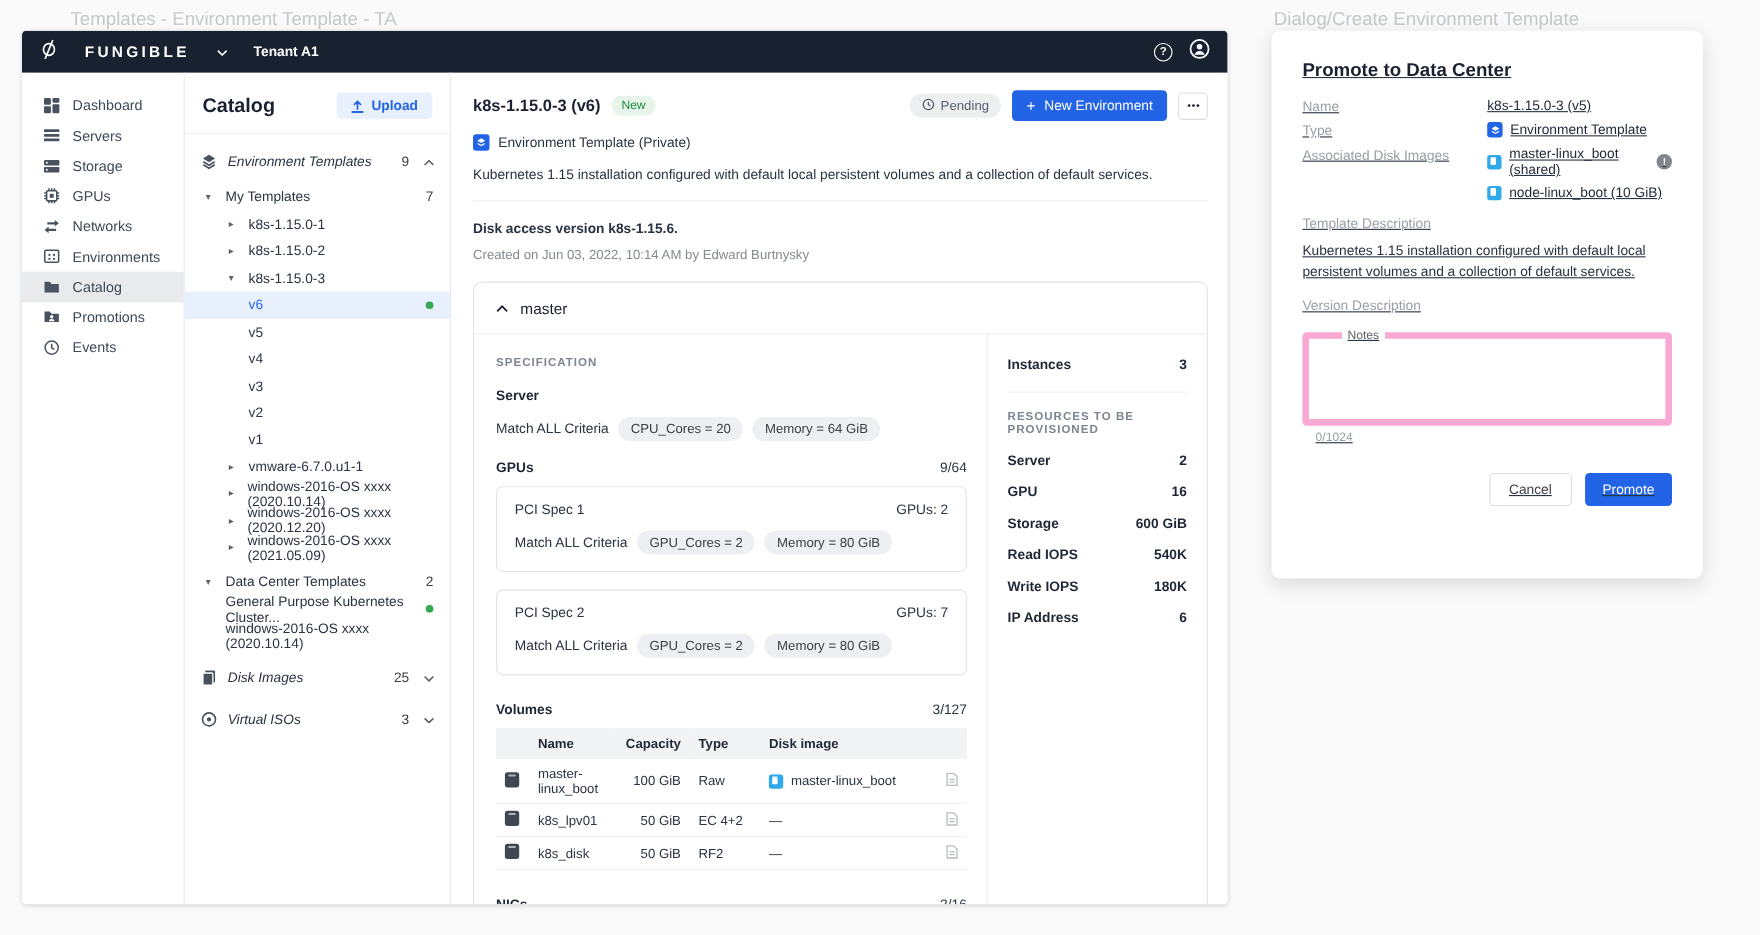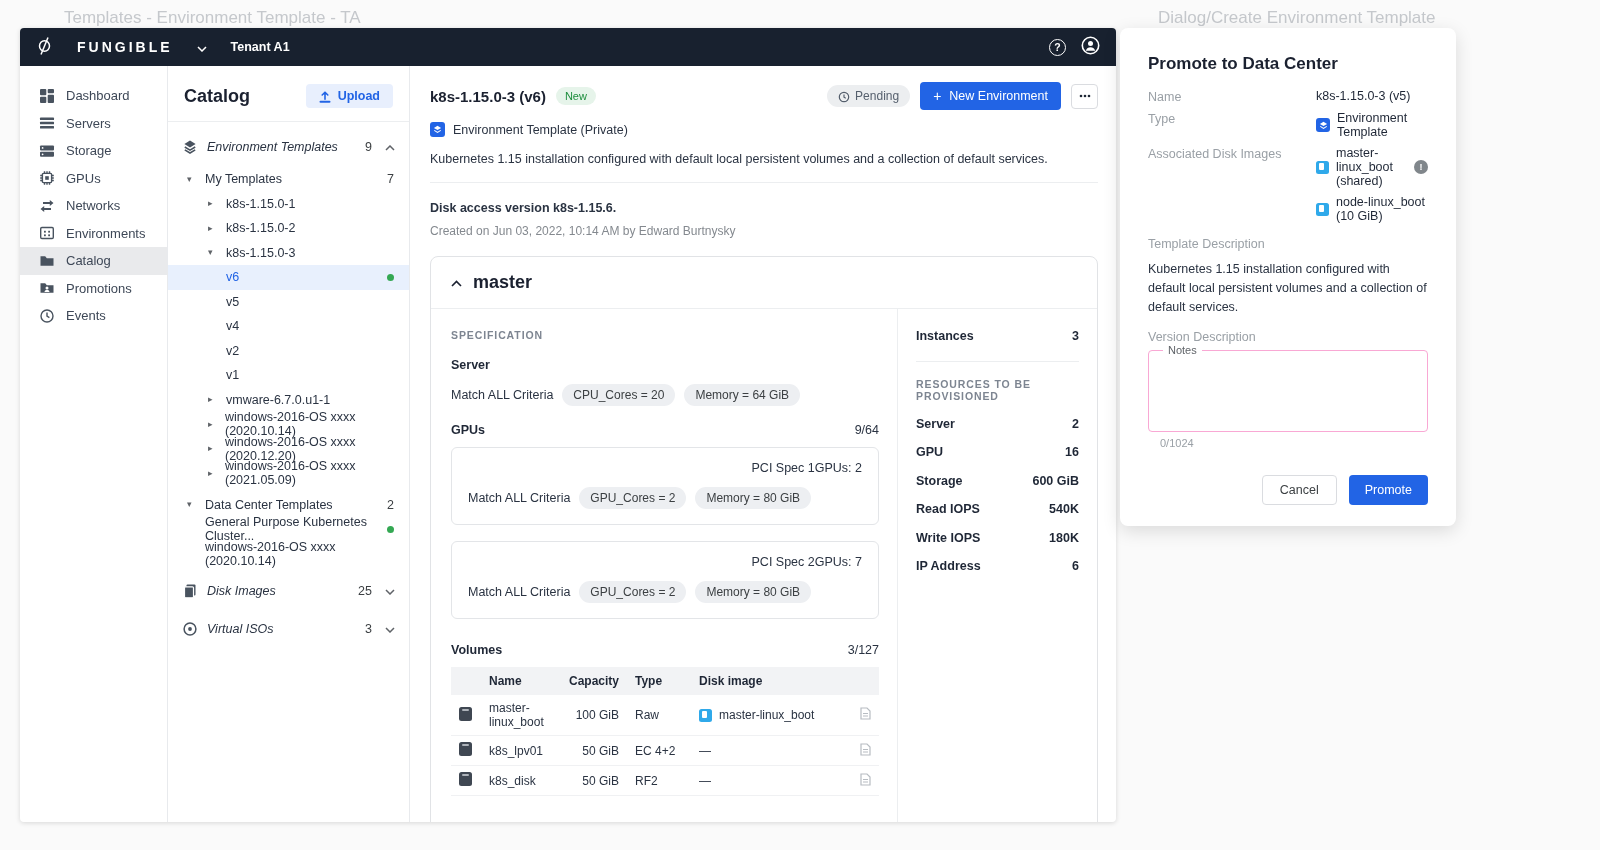--- a/index.html
+++ b/index.html
@@ -73,54 +73,54 @@
   .tcount-row { margin-left:auto; padding-right:15px; color:#3c4043; }
   .gdot { width:7px; height:7px; border-radius:50%; background:#34a853; margin-left:auto; margin-right:15px; flex:none; }
 
   
   .content { flex:1; position:relative; overflow:hidden; font-size:12.5px; color:#2a3342; }
   .content-head { padding:16px 18px 0 20px; }
   .title-row { display:flex; align-items:center; }
   .page-title { font-size:15px; font-weight:bold; color:#1b2130; }
   .badge-new { margin-left:10px; background:#e6f4ea; color:#1e8e3e; font-size:11px; padding:3px 9px; border-radius:10px; }
   .head-actions { margin-left:auto; display:flex; align-items:center; gap:10px; }
-  .pending { display:flex; align-items:flex-end; gap:5px; background:#eceef0; color:#555f6d; font-size:12px; padding:4px 11px; border-radius:12px; }
+  .pending { display:flex; align-items:flex-start; gap:5px; background:#eceef0; color:#555f6d; font-size:12px; padding:4px 11px; border-radius:12px; }
   .btn-primary {
     display:flex; align-items:center; gap:8px; background:#2264e5; color:#fff;
     font-size:12.5px; padding:7px 13px; border-radius:4px; border:none; cursor:pointer; font-family:inherit;
   }
   .plus-glyph { font-size:14px; line-height:1; }
   .btn-more {
     width:27px; height:25px; border:1px solid #dadce0; border-radius:4px; background:#fff;
     display:flex; align-items:center; justify-content:center; cursor:pointer;
   }
   .type-row { display:flex; align-items:center; gap:8px; margin-top:12px; }
   .env-icon { width:15px; height:15px; border-radius:3px; background:#2264e5; display:flex; align-items:center; justify-content:center; flex:none; }
   .desc { margin-top:15px; }
   .hdiv { height:1px; background:#eceef0; margin-top:16px; }
   .version-block { padding:18px 18px 0 20px; }
   .v-title { font-weight:bold; }
   .v-created { color:#84898f; margin-top:9px; font-size:12px; }
 
   .card { margin:18px 18px 0 20px; border:1px solid #e1e3e6; border-radius:8px; height:1200px; }
   .card-head { padding:15px 20px; display:flex; align-items:center; gap:11px; border-bottom:1px solid #eceef0; }
-  .card-head-label { font-weight:bold; font-size:18px; color:#1b2130; }
+  .card-head-label { font-weight:normal; font-size:14px; color:#1b2130; }
   .card-body { display:flex; align-items:stretch; }
   .spec-col { flex:1; min-width:0; padding:20px 18px 0 20px; }
   .stats-col { width:200px; flex:none; border-left:1px solid #eceef0; padding:20px 18px 0 18px; }
 
   .sec-label { font-size:10.5px; letter-spacing:.9px; color:#7d8591; font-weight:bold; }
   .sub-row { display:flex; justify-content:space-between; align-items:center; margin-top:17px; }
   .sub-h { font-weight:bold; color:#1f2736; }
   .cnt { color:#2a3342; }
   .match-row { display:flex; align-items:center; gap:9px; margin-top:12px; }
   .chip { background:#edeff2; border-radius:12px; padding:4px 11px; font-size:12px; color:#3c4043; white-space:nowrap; }
   .spec-box { border:1px solid #e3e5e8; border-radius:6px; padding:13px 16px 15px; margin-top:10px; }
   .spec-box + .spec-box { margin-top:16px; }
-  .spec-box-top { display:flex; justify-content:flex-end; }
+  .spec-box-top { display:flex; justify-content:space-between; }
   .mt22 { margin-top:24px; }
 
   table.tbl { width:100%; border-collapse:collapse; font-size:12px; margin-top:10px; }
   .tbl thead tr { background:#f2f3f5; }
   .tbl th { text-align:left; font-weight:bold; color:#1f2736; padding:7px 8px; }
   .tbl td { padding:6px 8px; border-bottom:1px solid #f0f1f3; color:#2a3342; }
   .tbl .c-icon { width:30px; }
   .tbl .c-cap { width:72px; text-align:right; }
   .tbl .c-type { width:64px; }
   .tbl .c-disk { width:158px; }
@@ -133,39 +133,39 @@
   .disk-blue::before { content:""; position:absolute; top:2.5px; right:2.5px; width:3px; height:3px; background:#2fa9ea; z-index:1; }
 
   .stat-row { display:flex; justify-content:space-between; align-items:center; }
   .stat-label { font-weight:bold; color:#1f2736; font-size:12.5px; }
   .stat-value { font-weight:bold; color:#1f2736; font-size:12.5px; }
   .stats-divider { height:1px; background:#eceef0; margin:18px 0 16px; }
   .res-rows .stat-row { margin-top:14.5px; }
 
   
   .dialog {
-    position:absolute; left:1120px; top:28px; width:336px; height:498px;
+    position:absolute; left:1156px; top:28px; width:392px; height:498px;
     background:#fff; border-radius:8px; box-shadow:0 5px 18px rgba(0,0,0,.13);
-    padding:26px 28px; font-size:12.5px; color:#2a3342;
+    padding:26px 28px; font-size:12.5px; color:#2a3342;text-decoration:underline;
   }
   .dlg-title { font-size:17px; font-weight:bold; color:#1b2130; }
   .dlg-body { margin-top:15px; line-height:1.55; color:#2a3342; }
   .dlg-grid { margin-top:15px; }
   .dlg-row { display:flex; align-items:flex-start; margin-top:7px; }
   .dlg-label { width:168px; flex:none; color:#9aa0a6; padding-top:1px; }
   .dlg-vals { display:flex; flex-direction:column; gap:7px; }
   .dlg-value { display:flex; align-items:center; gap:7px; color:#1f2736; }
   .env-icon.sm { width:14px; height:14px; }
   .info-icon {
     width:14px; height:14px; border-radius:50%; background:#80868b; color:#fff;
     display:flex; align-items:center; justify-content:center; font-size:9px; font-weight:bold; flex:none;
   }
   .dlg-sublabel { color:#9aa0a6; margin-top:14px; }
   .dlg-text { margin-top:9px; line-height:1.5; color:#2a3342; }
-  fieldset.notes { border:1px solid #f9a8d4; border-radius:4px; padding:2px 8px 8px; height:88px; }
+  fieldset.notes { border:6px solid #f9a8d4; border-radius:4px; margin-top:14px; padding:2px 24px 8px; height:88px; }
   fieldset.notes legend { font-size:11px; color:#5f6368; padding:0 5px; margin-left:6px; }
   fieldset.notes textarea {
     width:100%; height:62px; border:none; outline:none; resize:none;
     font-family:inherit; font-size:12.5px; background:transparent;
   }
   .counter { font-size:11px; color:#9aa0a6; margin:5px 0 0 12px; }
   .dlg-actions { display:flex; justify-content:flex-end; gap:12px; margin-top:26px; }
   .btn-cancel {
     border:1px solid #dadce0; background:#fff; border-radius:4px; padding:7px 17px;
     font-size:12.5px; color:#3c4043; cursor:pointer; font-family:inherit;
@@ -337,20 +337,23 @@
       </div>
       <div class="trow lvl3t sel">
         <span>v6</span>
         <span class="gdot"></span>
       </div>
       <div class="trow lvl3t">
           <span>v5</span>
         </div>
       <div class="trow lvl3t">
           <span>v4</span>
+        </div>
+      <div class="trow lvl3t">
+          <span>v3</span>
         </div>
       <div class="trow lvl3t">
           <span>v2</span>
         </div>
       <div class="trow lvl3t">
           <span>v1</span>
         </div>
       <div class="trow lvl2">
         <span class="caret">▸</span>
         <span>vmware-6.7.0.u1-1</span>

